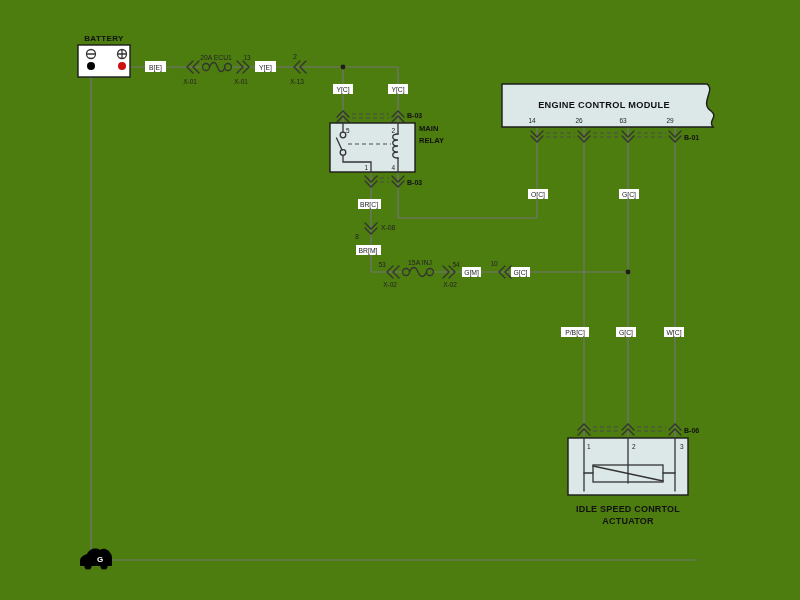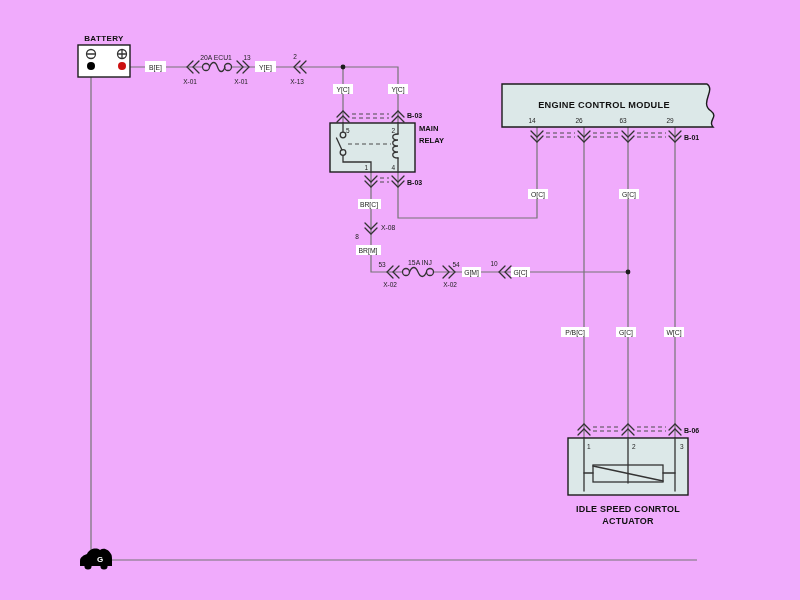--- a/index.html
+++ b/index.html
@@ -1,16 +1,16 @@
 <!DOCTYPE html>
 <html><head>
 <meta charset="utf-8">
 <style>
   html,body{margin:0;padding:0;background:#ffffff;}
-  #stage{width:800px;height:600px;position:relative;background:#f0abfc;overflow:hidden;}
+  #stage{width:800px;height:600px;position:relative;background:#4d7c0f;overflow:hidden;}
   svg{font-family:"Liberation Sans", sans-serif;}
   .wire{stroke:#757575;stroke-width:1.2;fill:none;}
   .comp{stroke:#1c1c1c;stroke-width:1.4;}
   .sym{stroke:#333333;stroke-width:1.3;fill:none;stroke-linecap:round;}
   .dash{stroke:#4a4a4a;stroke-width:1;fill:none;stroke-dasharray:4 3;}
   .halo{fill:#ffffff;}
   .t{fill:#222222;font-size:6.8px;}
   .tp{fill:#222222;font-size:6.5px;}
   .tb{fill:#111111;font-size:7px;font-weight:bold;}
   .title{fill:#111111;font-size:9.2px;font-weight:bold;letter-spacing:0.3px;}

